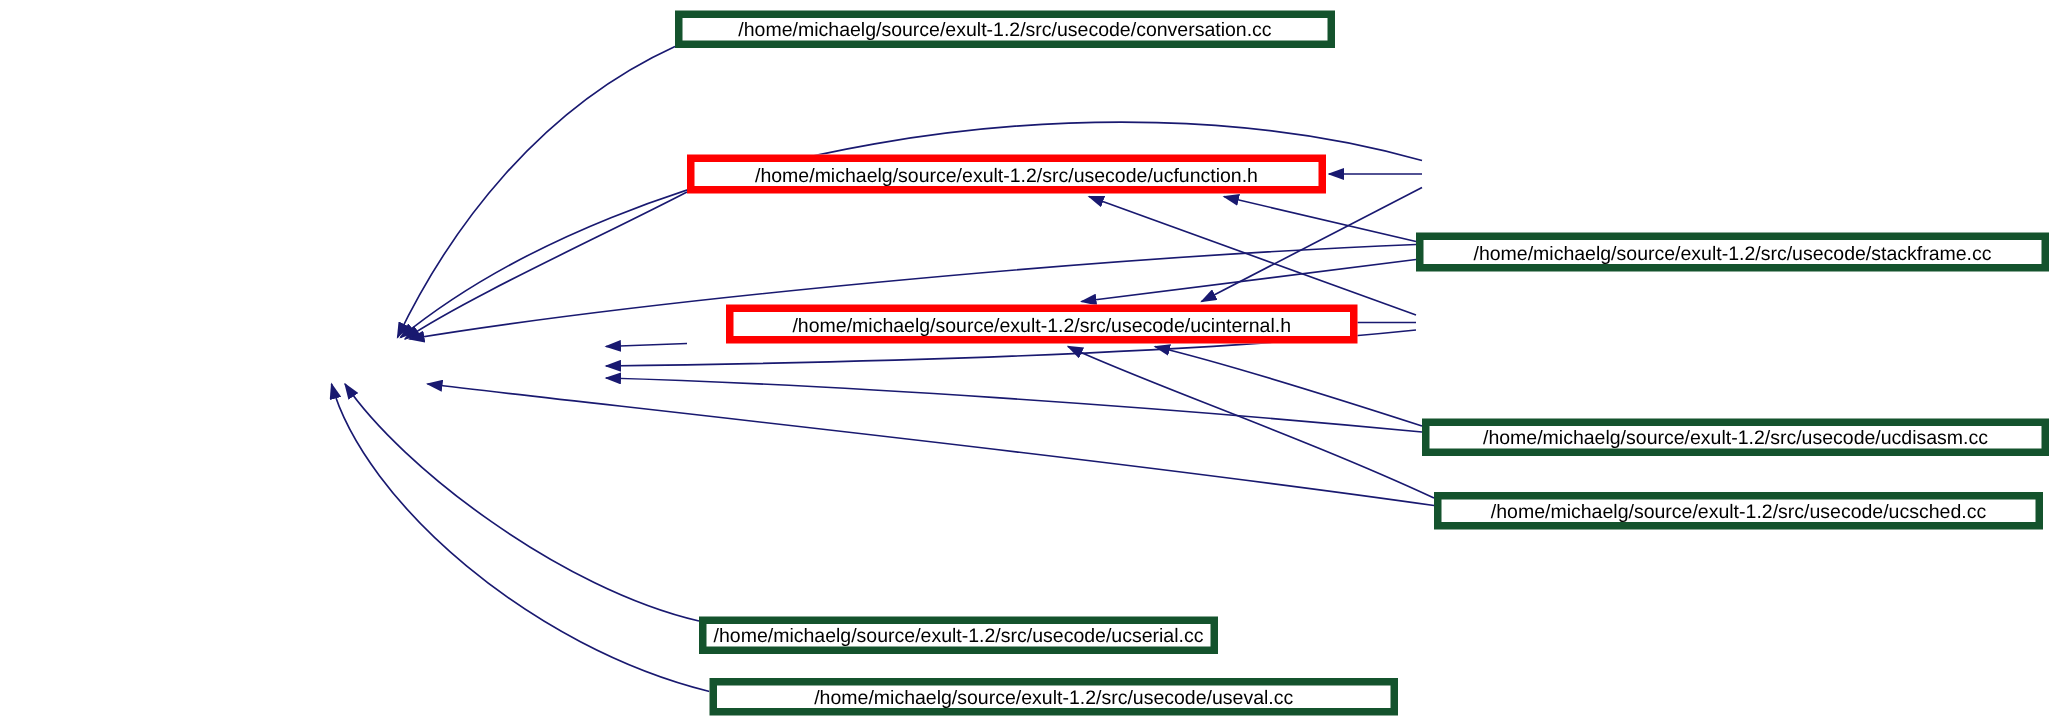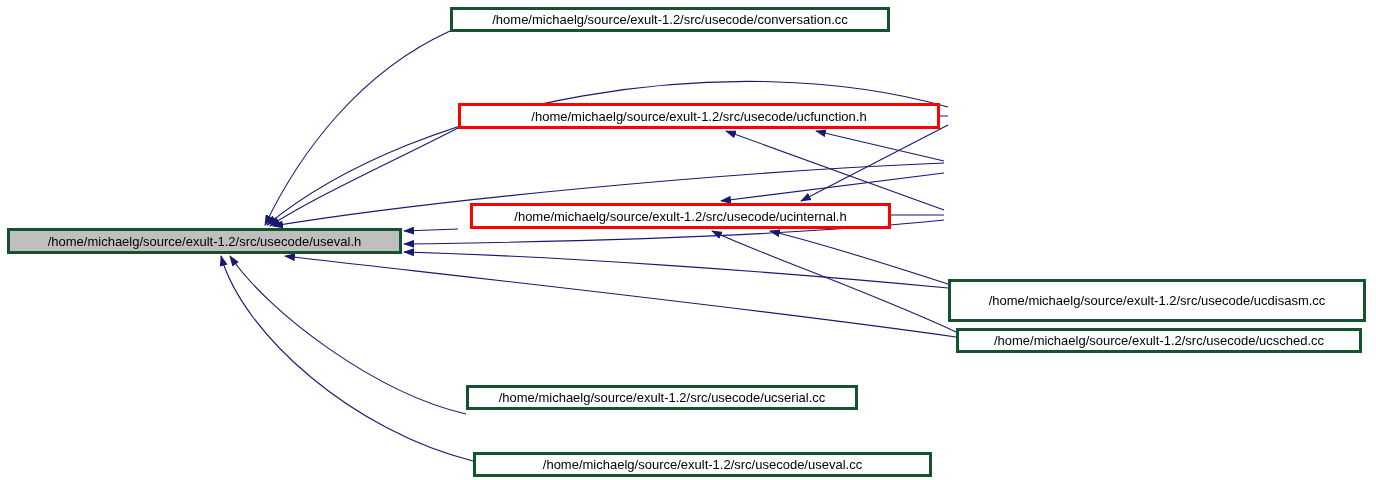--- a/index.html
+++ b/index.html
@@ -8,21 +8,21 @@
     width:1376px;height:480px;
     background:#ffffff;
     font-family:"Liberation Sans", sans-serif;
     overflow:hidden;
   }
   #edges{position:absolute;left:0;top:0;width:1376px;height:480px;}
   .node{
     position:absolute;
     box-sizing:border-box;
     background:#ffffff;
-    border:3px solid #14532d;
+    border:5px solid #14532d;
     display:flex;align-items:center;justify-content:center;
     font-size:13px;line-height:1;color:#000000;
     white-space:nowrap;
     z-index:2;
   }
   .node.red{border-color:#ff0000;}
   .node.gray{background:#bfbfbf;}
   .edge{fill:none;stroke:#191970;stroke-width:1.1px;}
 </style>
 </head>
@@ -51,30 +51,30 @@
     <path class="edge" d="M944,210 L726,131" marker-end="url(#arrow)"></path>
     <path class="edge" d="M948,125 L801,201" marker-end="url(#arrow)"></path>
     <path class="edge" d="M944,173 L721,201" marker-end="url(#arrow)"></path>
     <path class="edge" d="M944,215 L881,215" marker-end="url(#arrow)"></path>
     <path class="edge" d="M948,284 C880,262 812,241 770,231" marker-end="url(#arrow)"></path>
     <path class="edge" d="M956,332 C870,292 758,253 712,231" marker-end="url(#arrow)"></path>
   </svg>
 
   <div class="node" style="left:450px;top:7px;width:440px;height:25px;">/home/michaelg/source/exult-1.2/src/usecode/conversation.cc</div>
 
-  <div class="node red" style="left:458px;top:103px;width:482px;height:26px;">/home/michaelg/source/exult-1.2/src/usecode/ucfunction.h</div>
+  <div class="node red" style="left:458px;top:103px;width:426px;height:26px;">/home/michaelg/source/exult-1.2/src/usecode/ucfunction.h</div>
+
+
+  <div class="node" style="left:944px;top:155px;width:422px;height:26px;">/home/michaelg/source/exult-1.2/src/usecode/stackframe.cc</div>
+
+  <div class="node red" style="left:484px;top:203px;width:421px;height:26px;">/home/michaelg/source/exult-1.2/src/usecode/ucinternal.h</div>
 
 
 
-  <div class="node red" style="left:470px;top:203px;width:421px;height:26px;">/home/michaelg/source/exult-1.2/src/usecode/ucinternal.h</div>
-
-
-  <div class="node gray" style="left:7px;top:228px;width:395px;height:26px;">/home/michaelg/source/exult-1.2/src/usecode/useval.h</div>
-
-  <div class="node" style="left:948px;top:279px;width:418px;height:43px;">/home/michaelg/source/exult-1.2/src/usecode/ucdisasm.cc</div>
+  <div class="node" style="left:948px;top:279px;width:418px;height:25px;">/home/michaelg/source/exult-1.2/src/usecode/ucdisasm.cc</div>
 
   <div class="node" style="left:956px;top:328px;width:406px;height:25px;text-align:right;">/home/michaelg/source/exult-1.2/src/usecode/ucsched.cc</div>
 
-  <div class="node" style="left:466px;top:385px;width:392px;height:25px;text-align:right;">/home/michaelg/source/exult-1.2/src/usecode/ucserial.cc</div>
+  <div class="node" style="left:466px;top:411px;width:346px;height:25px;text-align:right;">/home/michaelg/source/exult-1.2/src/usecode/ucserial.cc</div>
 
   <div class="node" style="left:473px;top:452px;width:459px;height:25px;">/home/michaelg/source/exult-1.2/src/usecode/useval.cc</div>
 
 </div>
 
 </body></html>

